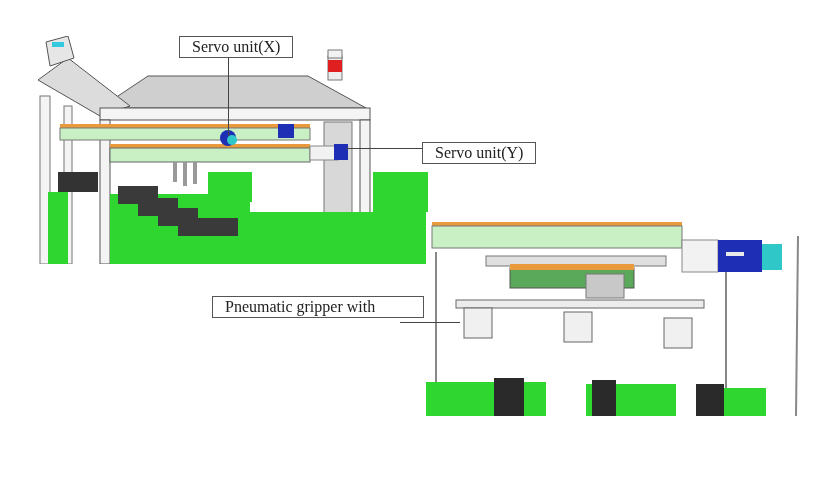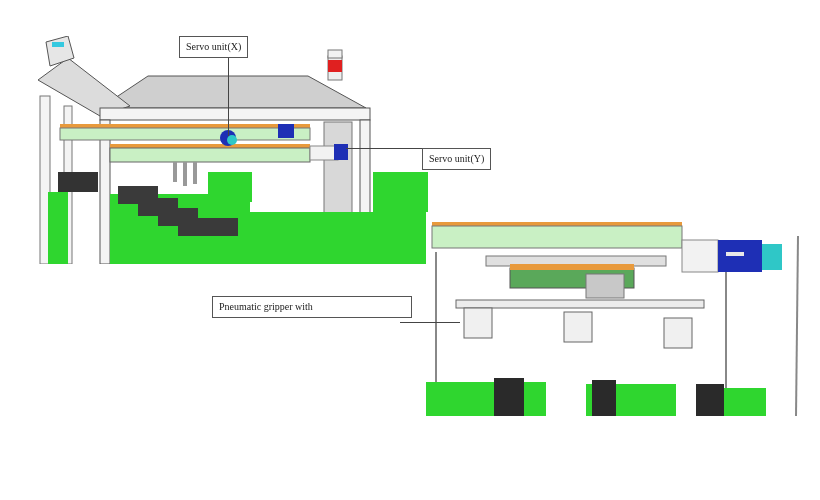--- a/index.html
+++ b/index.html
@@ -1,20 +1,20 @@
 <!DOCTYPE html>
 <html><head>
 <meta charset="utf-8">
 <style>
   html, body { margin:0; padding:0; background:#ffffff; }
   body { width:820px; height:500px; position:relative; overflow:hidden; font-family:"Liberation Serif", serif; }
   .abs { position:absolute; }
   .callout {
     position:absolute; background:#fff; border:1px solid #555; color:#222;
-    font-family:"Liberation Serif", serif; font-size:10px; padding:3px 6px; line-height:14px; white-space:nowrap;
+    font-family:"Liberation Serif", serif; font-size:16px; padding:3px 12px; line-height:14px; white-space:nowrap;
   }
   .callout.multi { white-space:normal; }
   .leader { position:absolute; background:#444; }
 </style>
 </head>
 <body>
 
 <div class="abs" style="left:38px;top:36px;width:390px;height:228px;">
   <svg width="390" height="228" viewBox="0 0 390 228">
 
@@ -99,19 +99,19 @@
     <rect x="160" y="172" width="90" height="32" fill="#2fd62f"></rect>
     <rect x="166" y="168" width="24" height="36" fill="#2a2a2a"></rect>
     <rect x="270" y="176" width="70" height="28" fill="#2fd62f"></rect>
     <rect x="270" y="172" width="28" height="32" fill="#2a2a2a"></rect>
   </svg>
 </div>
 
 <div class="callout" style="left:179px;top:36px;">Servo unit(X)</div>
 <div class="leader" style="left:228px;top:58px;width:1px;height:78px;"></div>
 
-<div class="callout" style="left:422px;top:148px;">Servo unit(Y)</div>
+<div class="callout" style="left:422px;top:142px;">Servo unit(Y)</div>
 <div class="leader" style="left:346px;top:148px;width:76px;height:1px;"></div>
 
 <div class="callout multi" style="left:212px;top:296px;width:186px;">
   <div>Pneumatic gripper with</div>
 </div>
 <div class="leader" style="left:400px;top:322px;width:60px;height:1px;"></div>
 
 </body></html>

